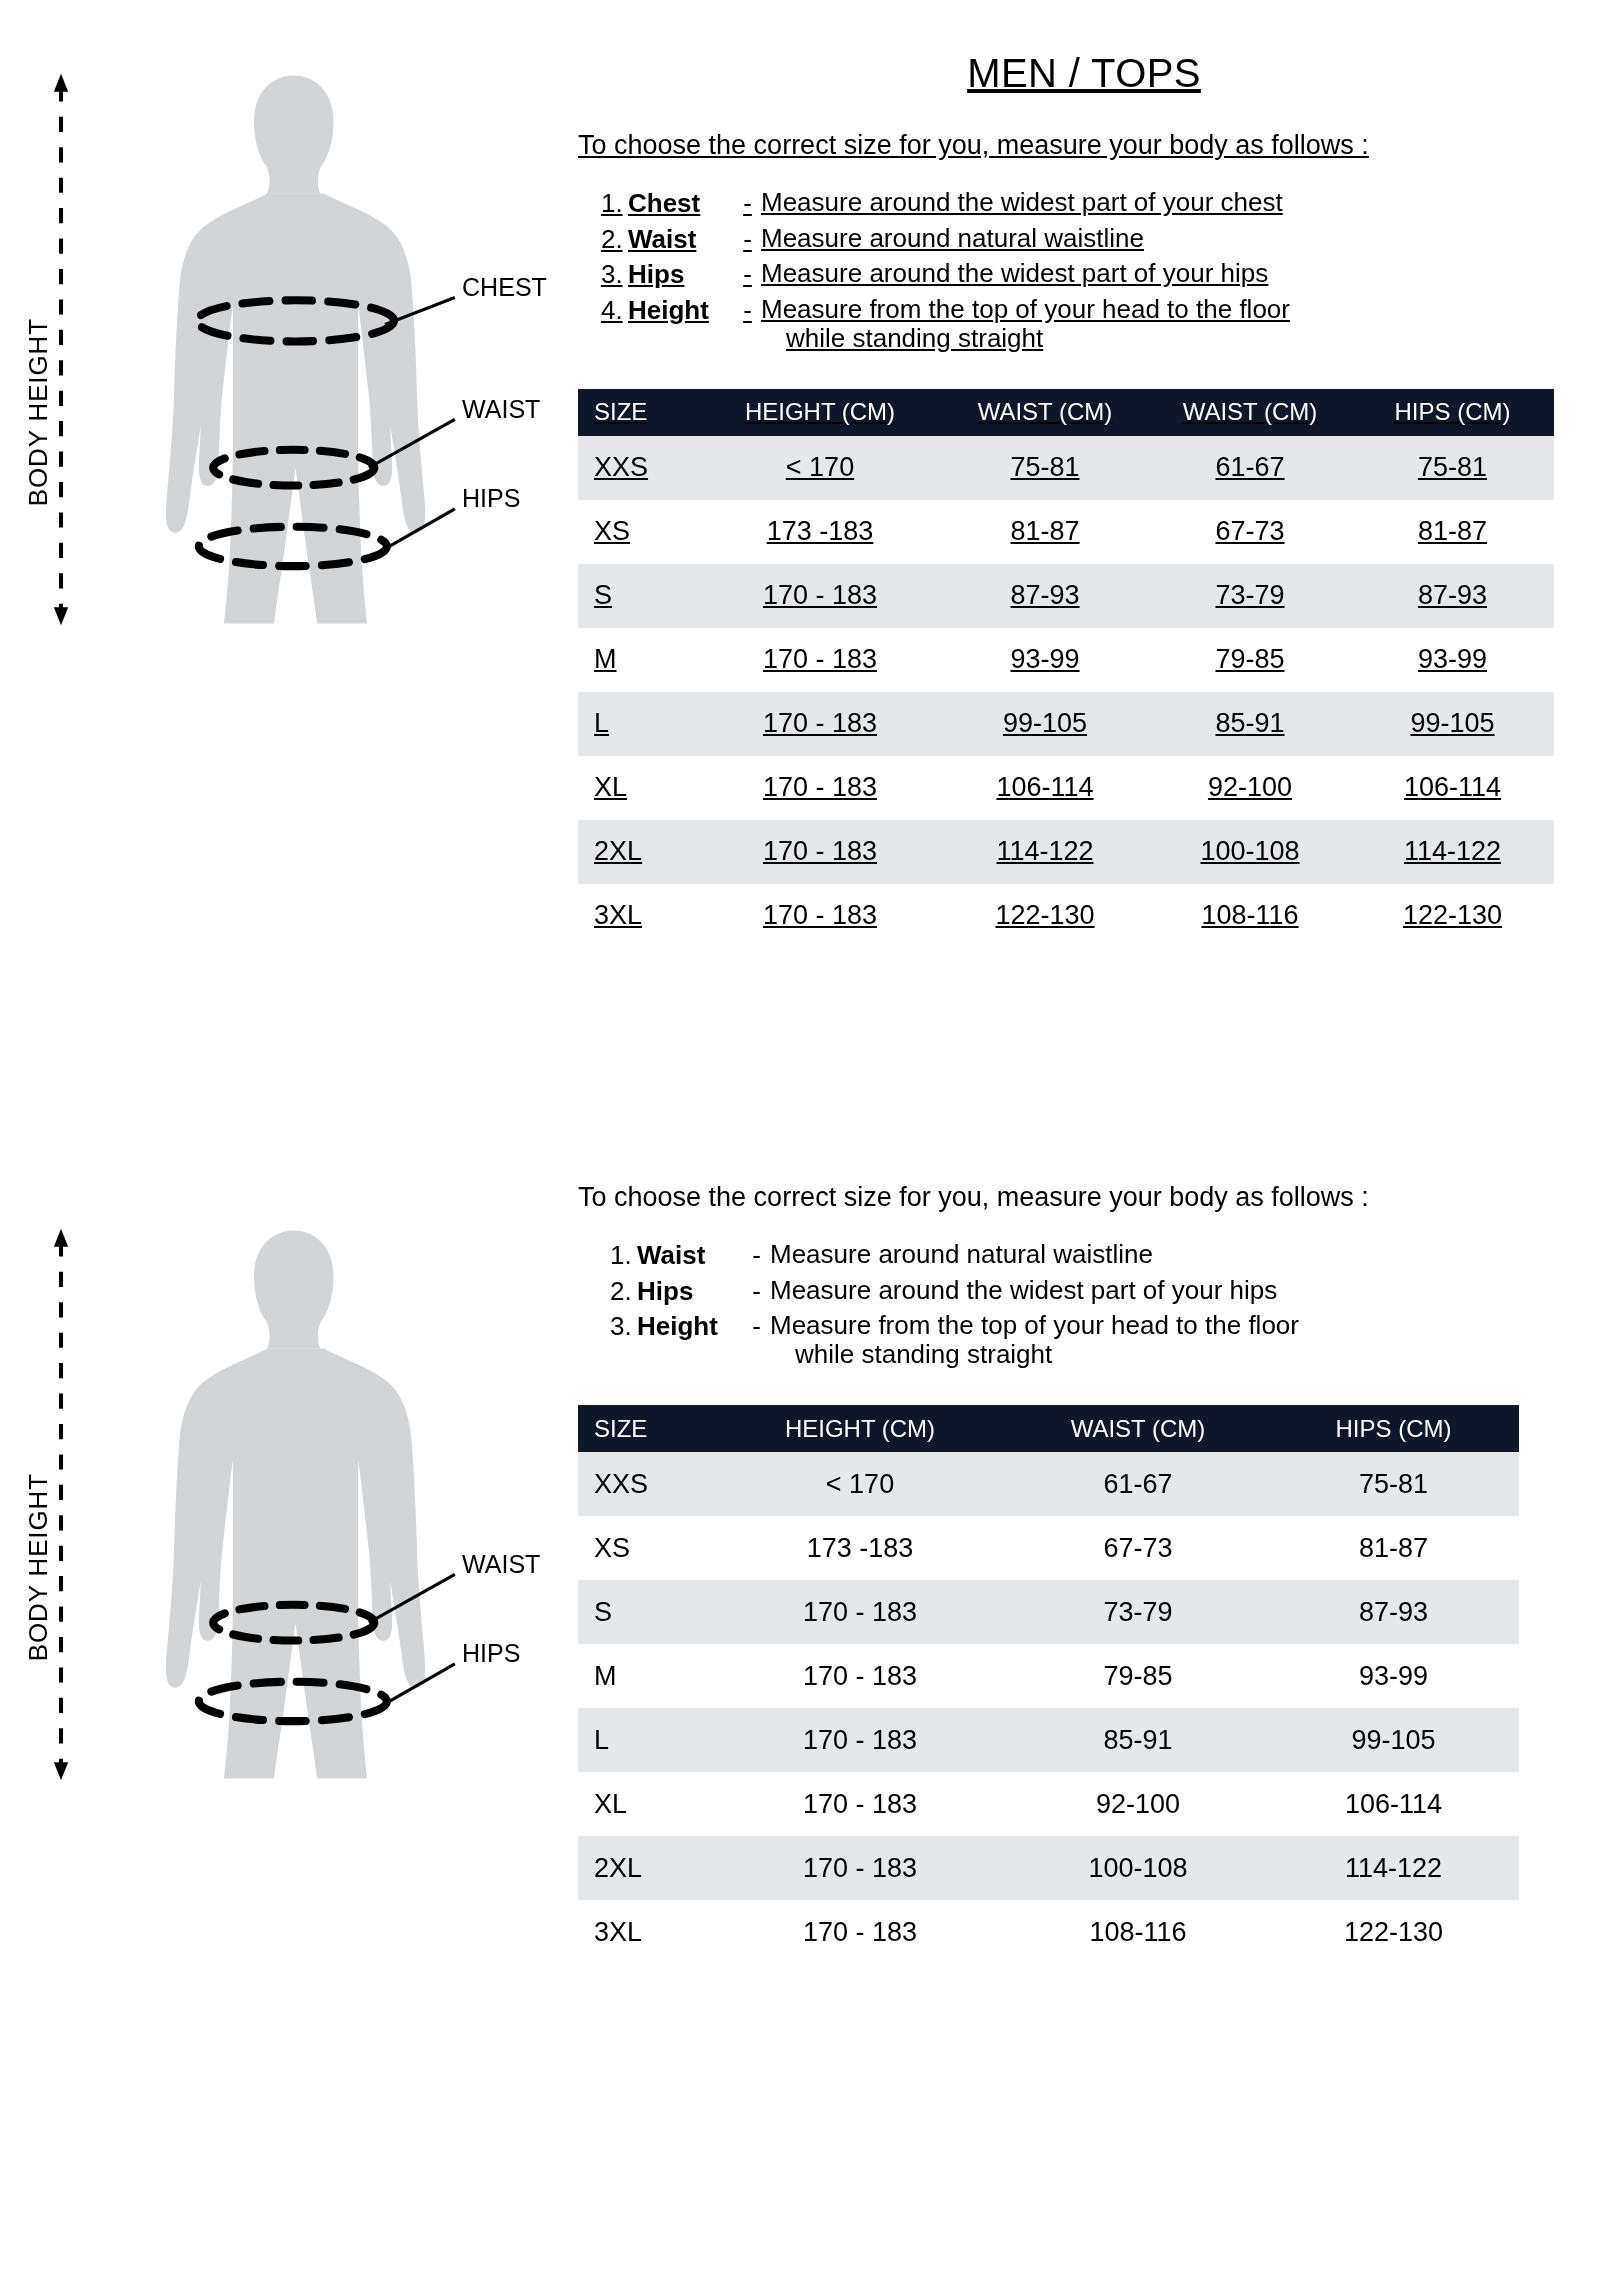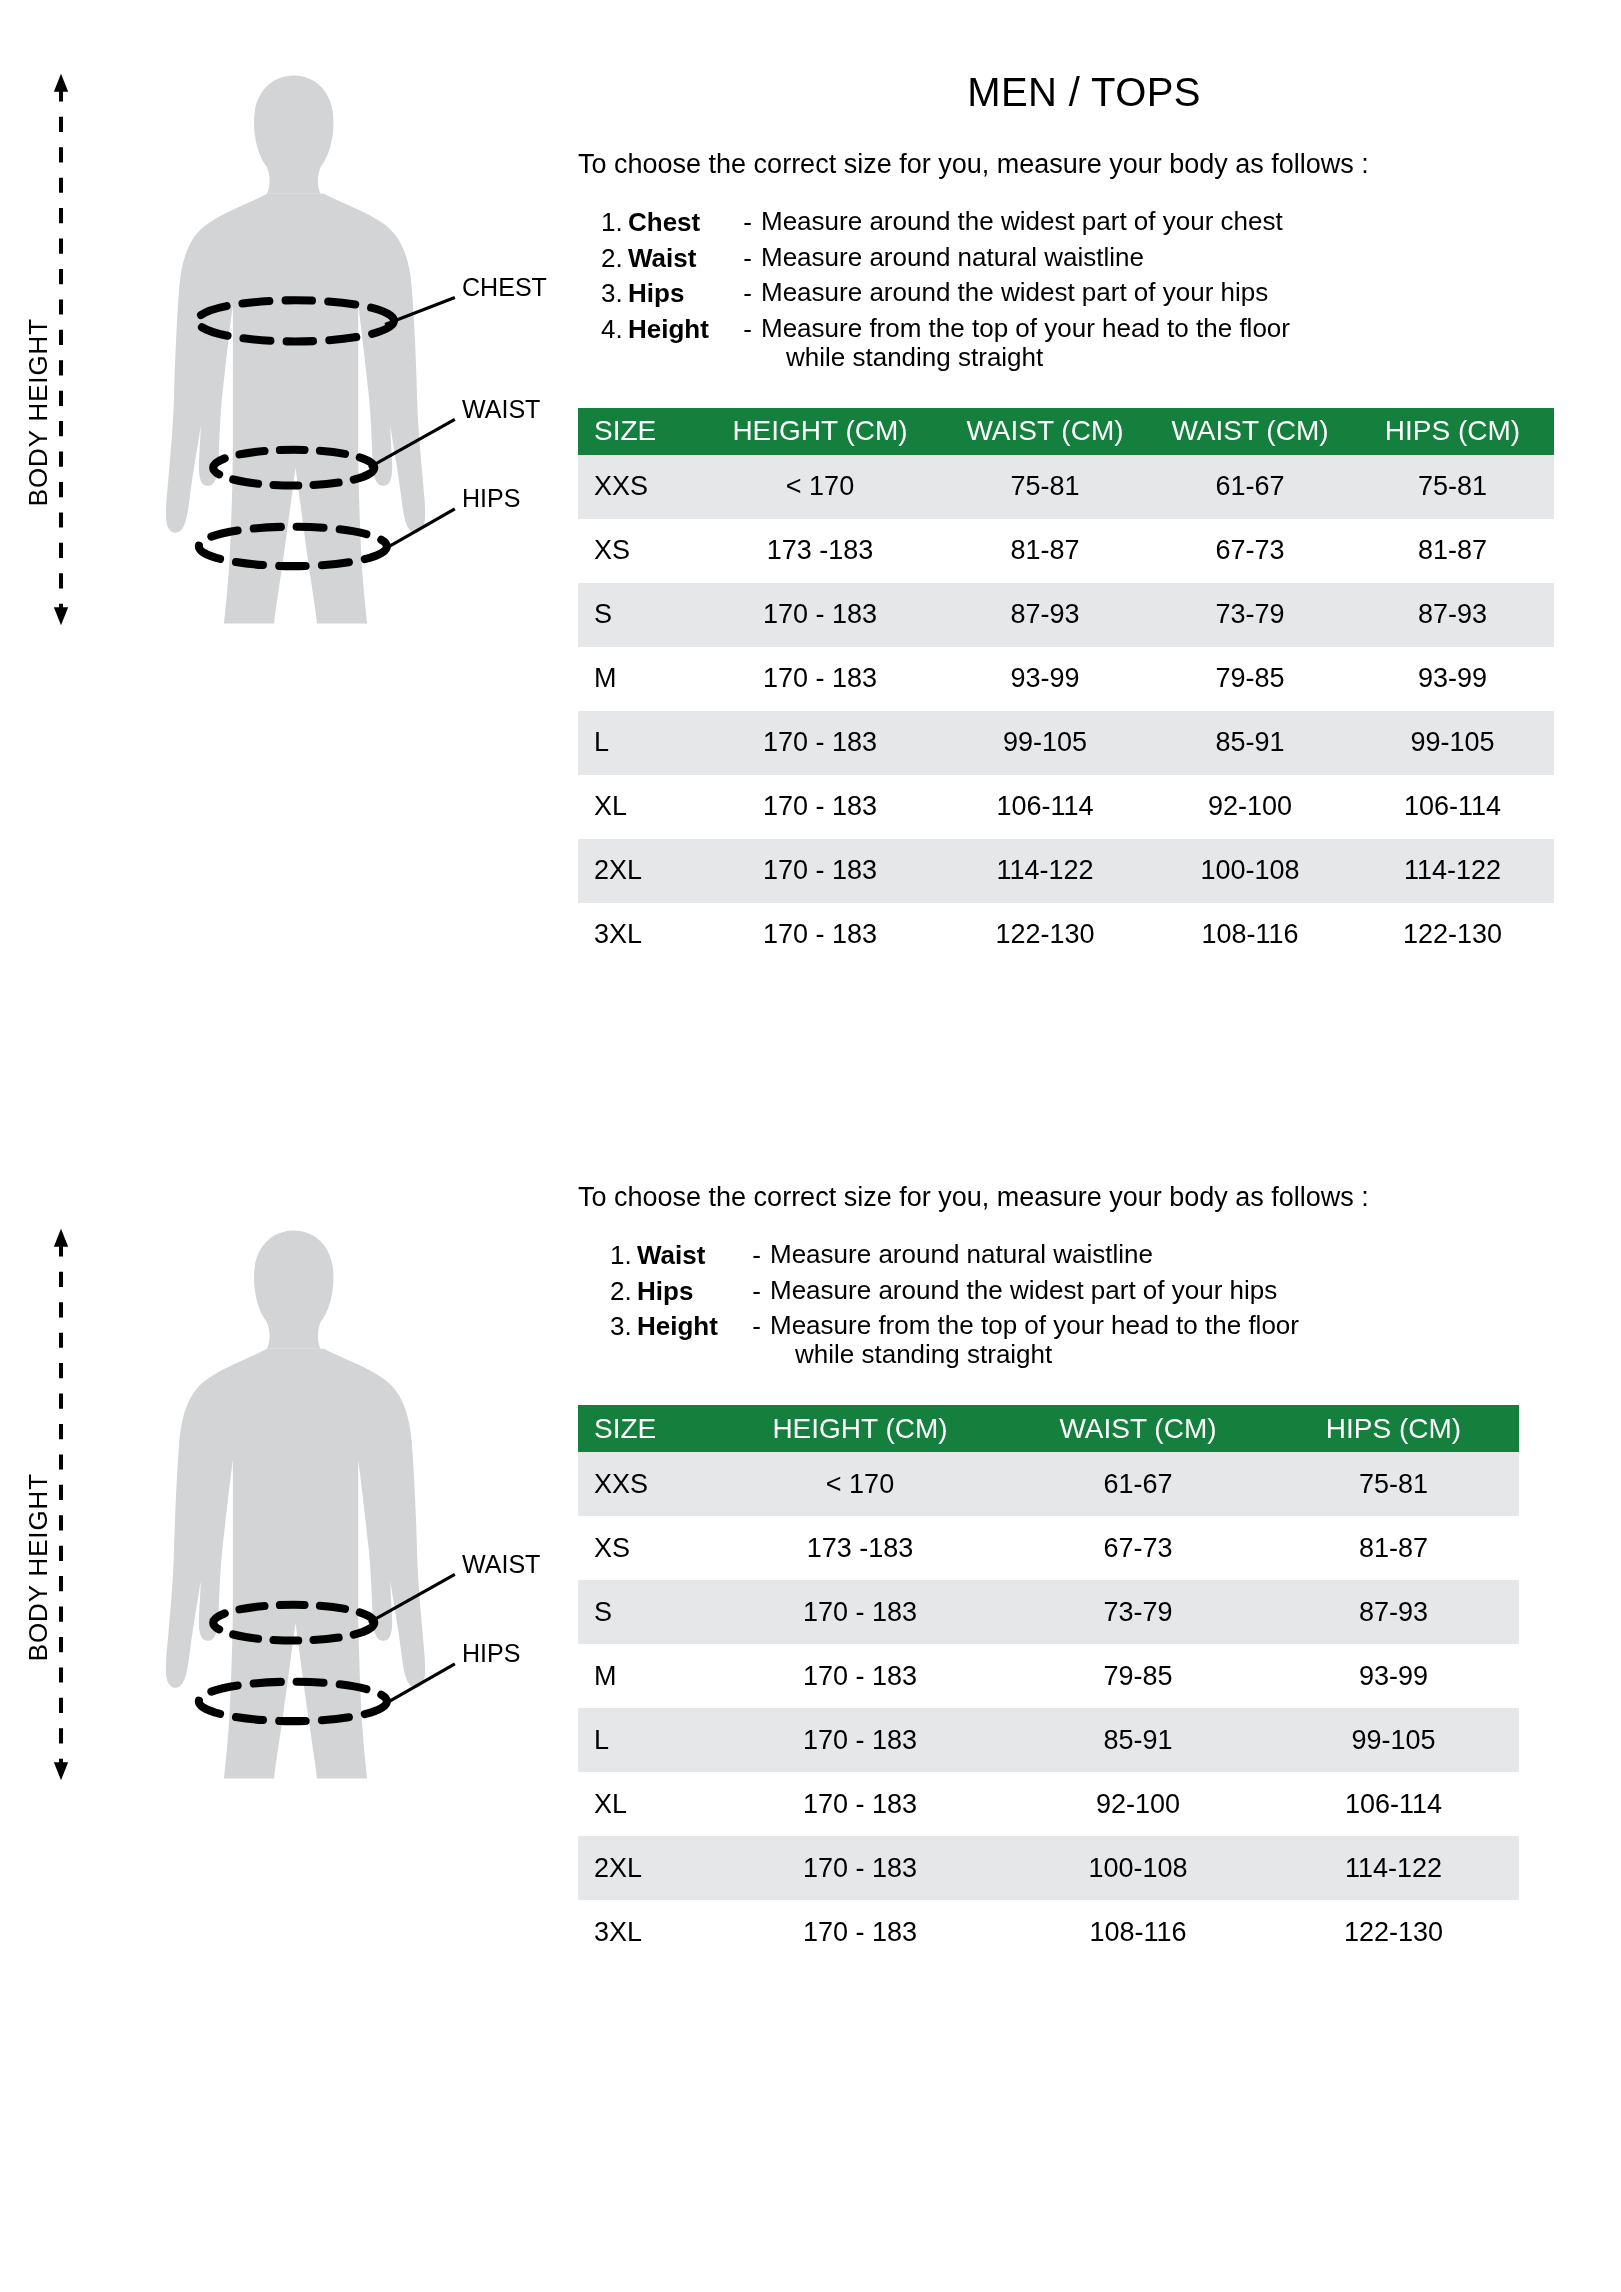--- a/index.html
+++ b/index.html
@@ -34,21 +34,21 @@
     width: 546px;
   }
   .figure-svg { display: block; }
 
   
   .content-col {
     position: absolute;
     left: 578px;
     width: 1012px;
   }
-  #tops-content    { top: 70px; }
+  #tops-content    { top: 51px; text-decoration: underline; }
   #bottoms-content { top: 27px; }
 
   .section-title {
     font-size: 40px;
     font-weight: 400;
     letter-spacing: 0.4px;
     text-align: center;
     margin-bottom: 34px;
   }
   #bottoms-content .section-title { text-align: center; }
@@ -99,23 +99,23 @@
 
   
   #bottoms-steps { padding-left: 25px; }
 
   
   table.size-table {
     border-collapse: collapse;
     table-layout: fixed;
   }
   table.size-table th {
-    background: #15803d;
+    background: #0f172a;
     color: #ffffff;
-    font-size: 28px;
+    font-size: 24px;
     font-weight: 400;
     height: 47px;
     vertical-align: middle;
   }
   table.size-table td {
     font-size: 27px;
     height: 64px;
     vertical-align: middle;
     text-align: center;
   }

